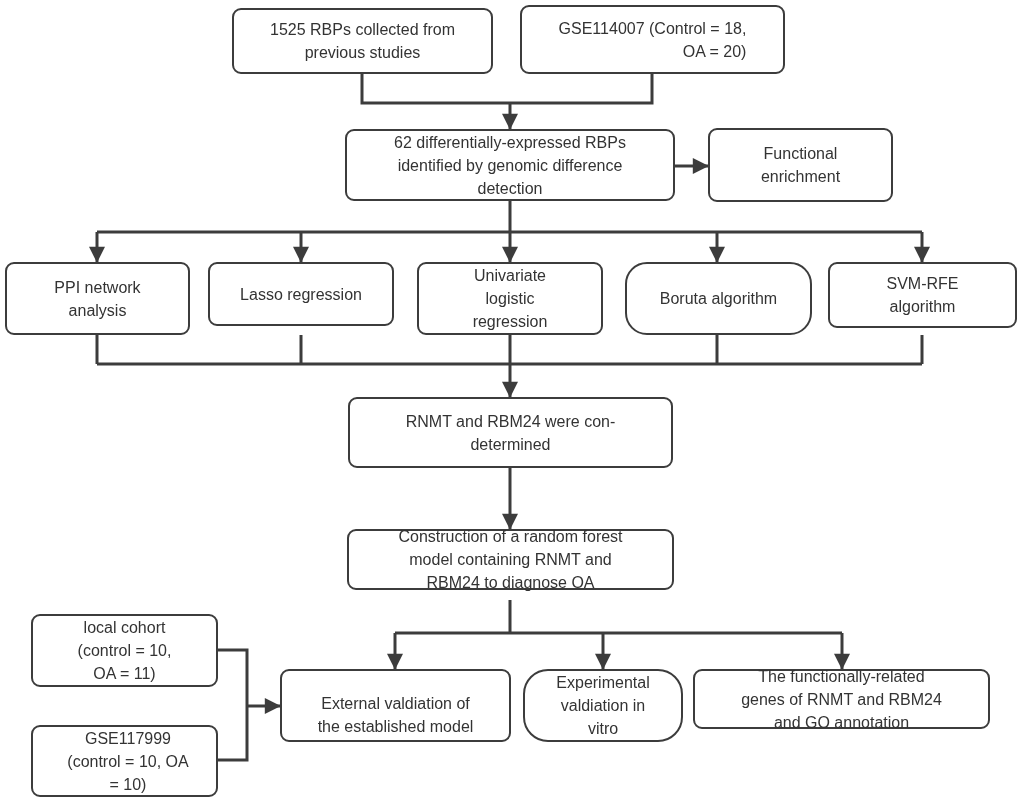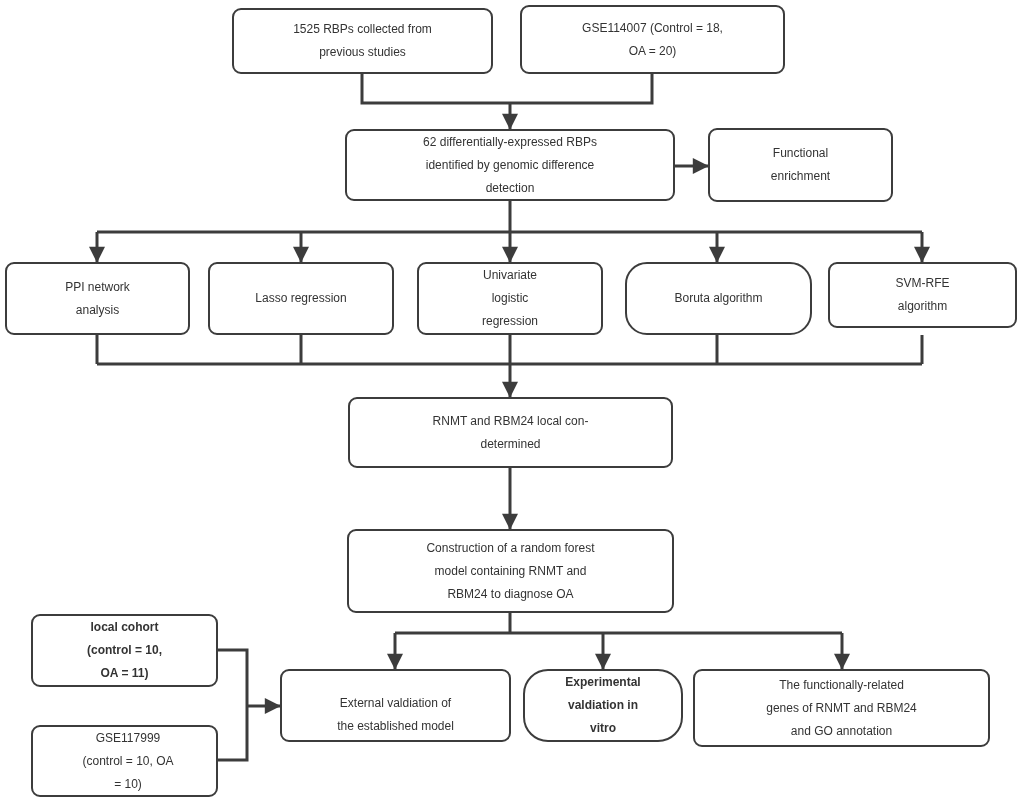--- a/index.html
+++ b/index.html
@@ -25,30 +25,30 @@
     position: absolute;
     box-sizing: border-box;
     background: #ffffff;
     border: 2.5px solid #3c3c3c;
     border-radius: 9px;
     display: flex;
     align-items: center;
     justify-content: center;
     text-align: center;
     color: #333333;
-    font-size: 12px;
+    font-size: 16px;
     line-height: 23px;
     z-index: 2;
     padding: 2px 6px;
   }
   .node span {
     white-space: pre-line;
   }
   .node.bold {
-    font-weight: 700;
+    font-weight: 400;
   }
   .conn {
     fill: none;
     stroke: #3c3c3c;
     stroke-width: 3;
   }
 </style>
 </head>
 <body>
 
@@ -84,61 +84,61 @@
     <path class="conn" d="M842 633 V669" marker-end="url(#arrow)"></path>
 
     <path class="conn" d="M218 650 H247 V760 H218"></path>
     <path class="conn" d="M247 706 H280" marker-end="url(#arrow)"></path>
   </svg>
 
   <div class="node" style="left:232px; top:8px; width:261px; height:66px;">
     <span>1525 RBPs collected from
 previous studies</span>
   </div>
-  <div class="node" style="left:520px; top:5px; width:265px; height:69px;">
+  <div class="node" style="left:520px; top:5px; width:265px; height:69px;text-align:right;">
     <span>GSE114007 (Control = 18,
 OA = 20)</span>
   </div>
 
   <div class="node" style="left:345px; top:129px; width:330px; height:72px;">
     <span>62 differentially-expressed RBPs
 identified by genomic difference
 detection</span>
   </div>
   <div class="node" style="left:5px; top:262px; width:185px; height:73px;">
     <span>PPI network
 analysis</span>
   </div>
 
   <div class="node" style="left:708px; top:128px; width:185px; height:74px;">
     <span>Functional
 enrichment</span>
   </div>
-  <div class="node" style="left:208px; top:262px; width:186px; height:73px;">
+  <div class="node" style="left:208px; top:262px; width:186px; height:64px;">
     <span>Lasso regression</span>
   </div>
   <div class="node" style="left:417px; top:262px; width:186px; height:73px;">
     <span>Univariate
 logistic
 regression</span>
   </div>
   <div class="node" style="left:625px; top:262px; width:187px; height:73px;border-radius:22px;">
     <span>Boruta algorithm</span>
   </div>
   <div class="node" style="left:828px; top:262px; width:189px; height:66px;">
     <span>SVM-RFE
 algorithm</span>
   </div>
 
   <div class="node" style="left:348px; top:397px; width:325px; height:71px;">
-    <span>RNMT and RBM24 local con-
+    <span>RNMT and RBM24 were con-
 determined</span>
   </div>
 
-  <div class="node" style="left:347px; top:529px; width:327px; height:84px;">
+  <div class="node" style="left:347px; top:529px; width:327px; height:61px;">
     <span>Construction of a random forest
 model containing RNMT and
 RBM24 to diagnose OA</span>
   </div>
 
   <div class="node bold" style="left:31px; top:614px; width:187px; height:73px;">
     <span>local cohort
 (control = 10,
 OA = 11)</span>
   </div>
@@ -150,19 +150,19 @@
 
   <div class="node" style="left:280px; top:669px; width:231px; height:73px;align-items:flex-end;">
     <span>External valdiation of
 the established model</span>
   </div>
   <div class="node bold" style="left:523px; top:669px; width:160px; height:73px;border-radius:25px;">
     <span>Experimental
 valdiation in
 vitro</span>
   </div>
-  <div class="node" style="left:693px; top:669px; width:297px; height:78px;">
+  <div class="node" style="left:693px; top:669px; width:297px; height:60px;">
     <span>The functionally-related
 genes of RNMT and RBM24
 and GO annotation</span>
   </div>
 
 </div>
 
 </body></html>

